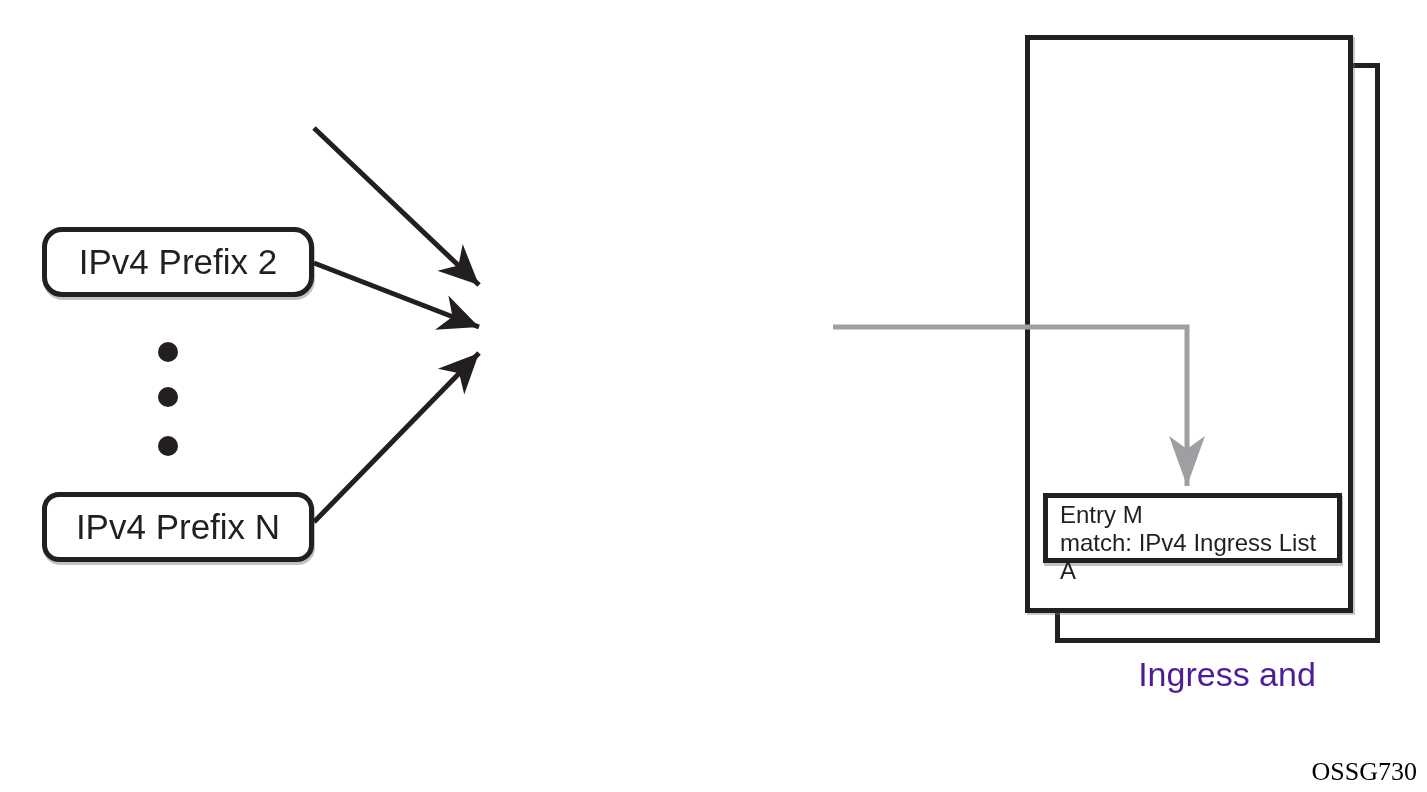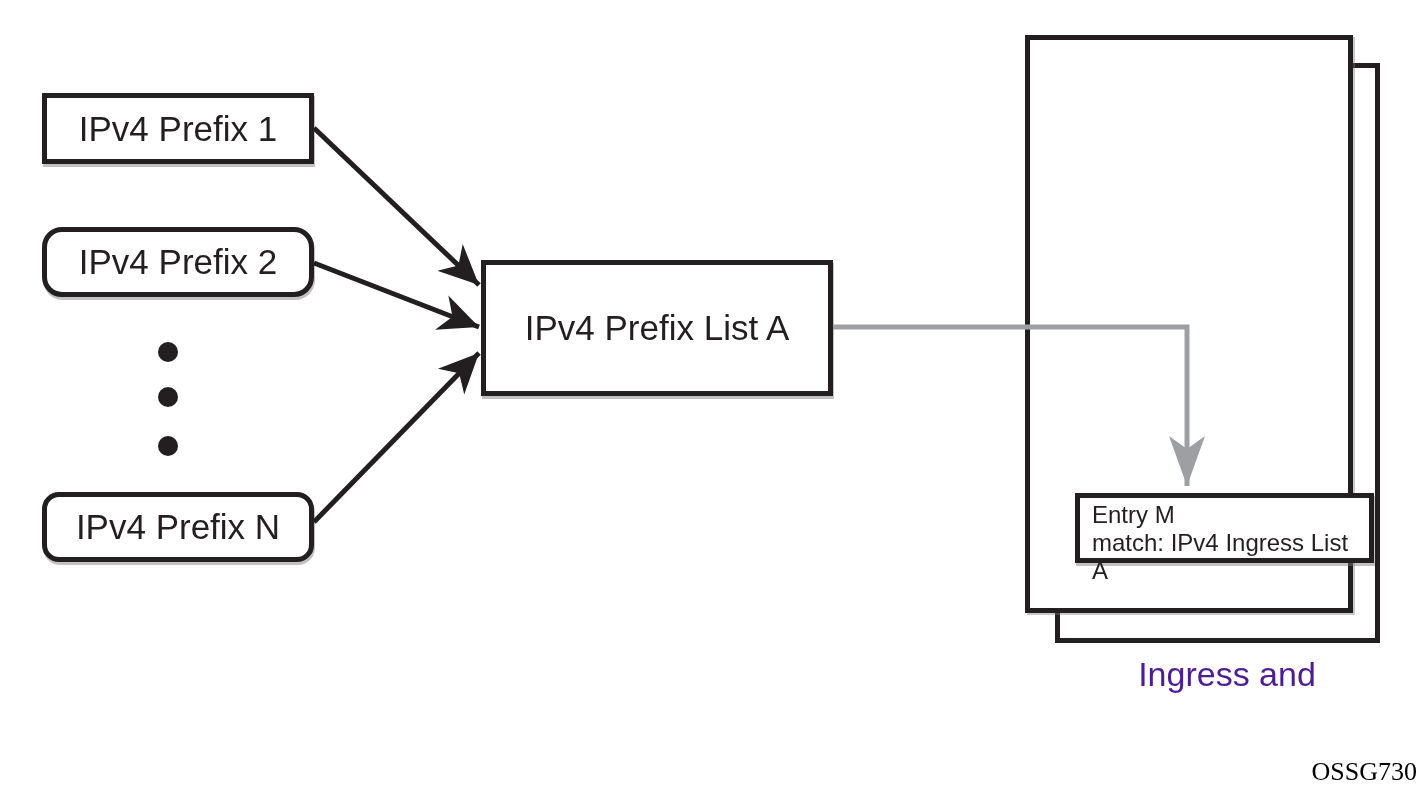--- a/index.html
+++ b/index.html
@@ -37,21 +37,20 @@
                  box-shadow: 2px 2px 0 rgba(120,120,122,0.4); }
   .entry-box {
     position: absolute;
     left: 1043px; top: 493px; width: 299px; height: 70px;
     border: 5px solid #231f20;
     background: #ffffff;
     font-size: 24px;
     line-height: 28px;
     padding: 3px 0 0 12px;
     box-shadow: 1px 3px 0 rgba(120,120,122,0.45);
-    margin-left: 32px;
   }
   .caption {
     position: absolute;
     left: 1067px; top: 652px; width: 320px;
     text-align: center;
     font-size: 34px;
     line-height: 44px;
     color: #4c1d95;
   }
   .figure-id {
@@ -69,33 +68,27 @@
   }
 </style>
 </head>
 <body>
 
 <div class="canvas">
 
   <div class="stack-rect stack-back"></div>
   <div class="stack-rect stack-front"></div>
 
-  <div class="node prefix-1">
-    <span>IPv4 Prefix 1</span>
-  </div>
   <div class="node prefix-2">
     <span>IPv4 Prefix 2</span>
   </div>
   <div class="node prefix-n">
     <span>IPv4 Prefix N</span>
   </div>
 
-  <div class="node list-box">
-    <span>IPv4 Prefix List A</span>
-  </div>
 
   <div class="entry-box">
     <div>Entry M</div>
     <div>match: IPv4 Ingress List A</div>
   </div>
 
   <div class="caption">
     <div>Ingress and</div>
   </div>
 

